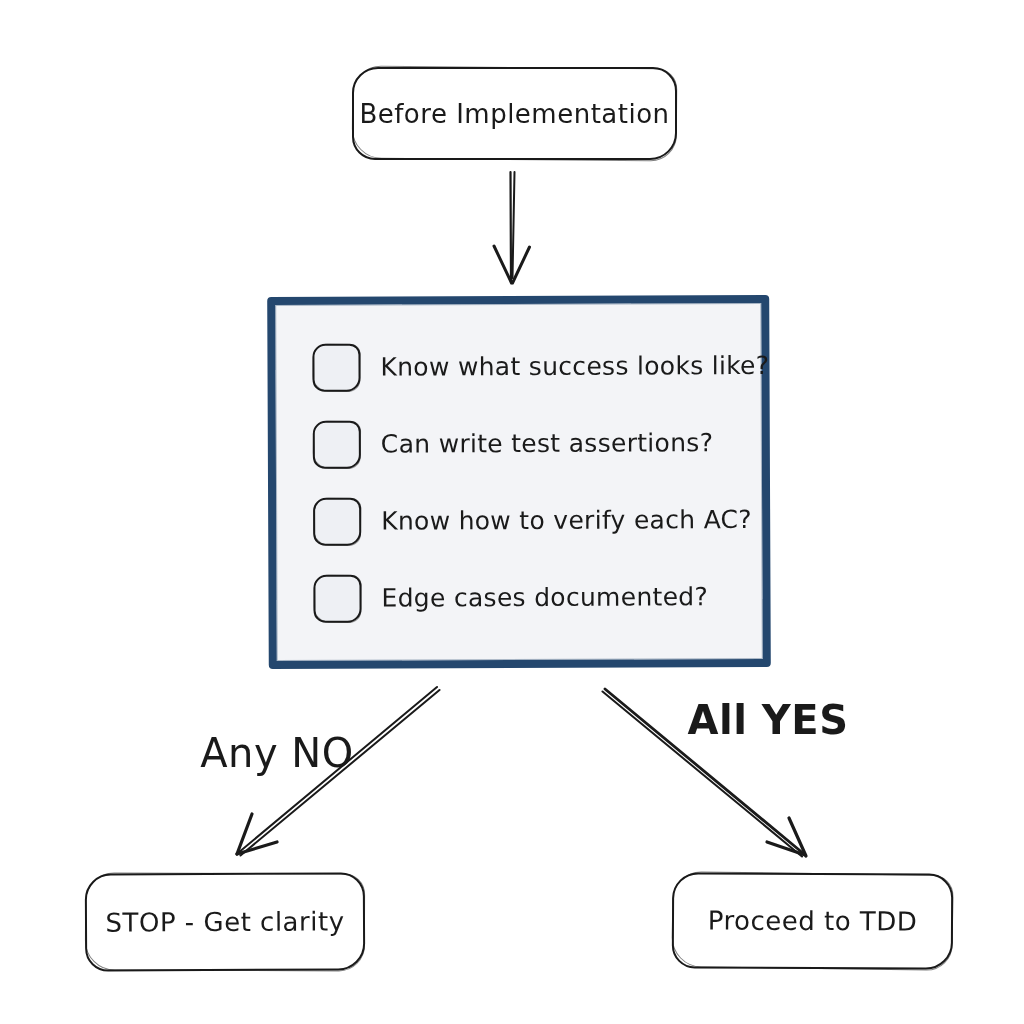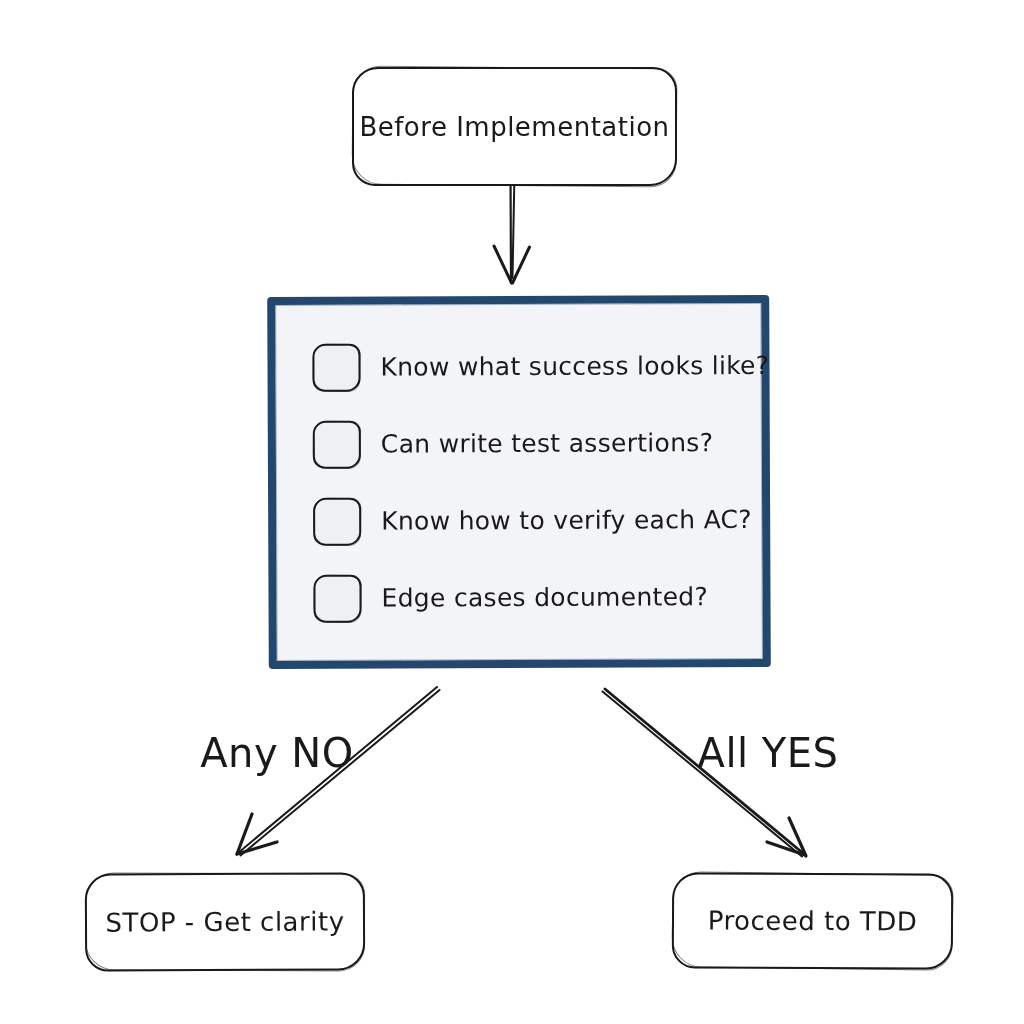--- a/index.html
+++ b/index.html
@@ -40,21 +40,21 @@
     border: 1.5px solid rgba(26,26,26,0.55);
     border-radius: 29px 21px 26px 30px;
     transform: rotate(0.5deg);
     pointer-events: none;
   }
   .node-label {
     font-size: 26px;
     letter-spacing: 0.5px;
     white-space: nowrap;
   }
-  .title-box    { left: 352px; top: 67px;  width: 325px; height: 119px; }
+  .title-box    { left: 352px; top: 67px;  width: 325px; height: 93px; }
   .outcome-left { left: 85px;  top: 873px; width: 280px; height: 98px; transform: rotate(-0.3deg); }
   .outcome-right{ left: 672px; top: 873px; width: 281px; height: 96px; transform: rotate(0.3deg); }
 
   
   .checklist-panel {
     position: absolute;
     left: 268px; top: 296px;
     width: 502px; height: 372px;
     background: #f3f4f7;
     border: 8px solid #24476e;
@@ -96,21 +96,21 @@
 
   
   .branch-label {
     position: absolute;
     font-size: 40px;
     letter-spacing: 0.5px;
     transform: translate(-50%, -50%);
     white-space: nowrap;
   }
   .branch-label.left  { left: 277px; top: 753px; }
-  .branch-label.right { left: 768px; top: 753px; }
+  .branch-label.right { left: 768px; top: 720px; font-weight: bold; }
 </style>
 </head>
 <body>
 
 <div class="canvas">
 
   <svg class="arrow-layer" viewBox="0 0 1024 1024" xmlns="http://www.w3.org/2000/svg" fill="none" stroke="#1a1a1a" stroke-linecap="round">
 
     <g>
       <path d="M 510.5 172 L 511 281" stroke-width="2.2"></path>

